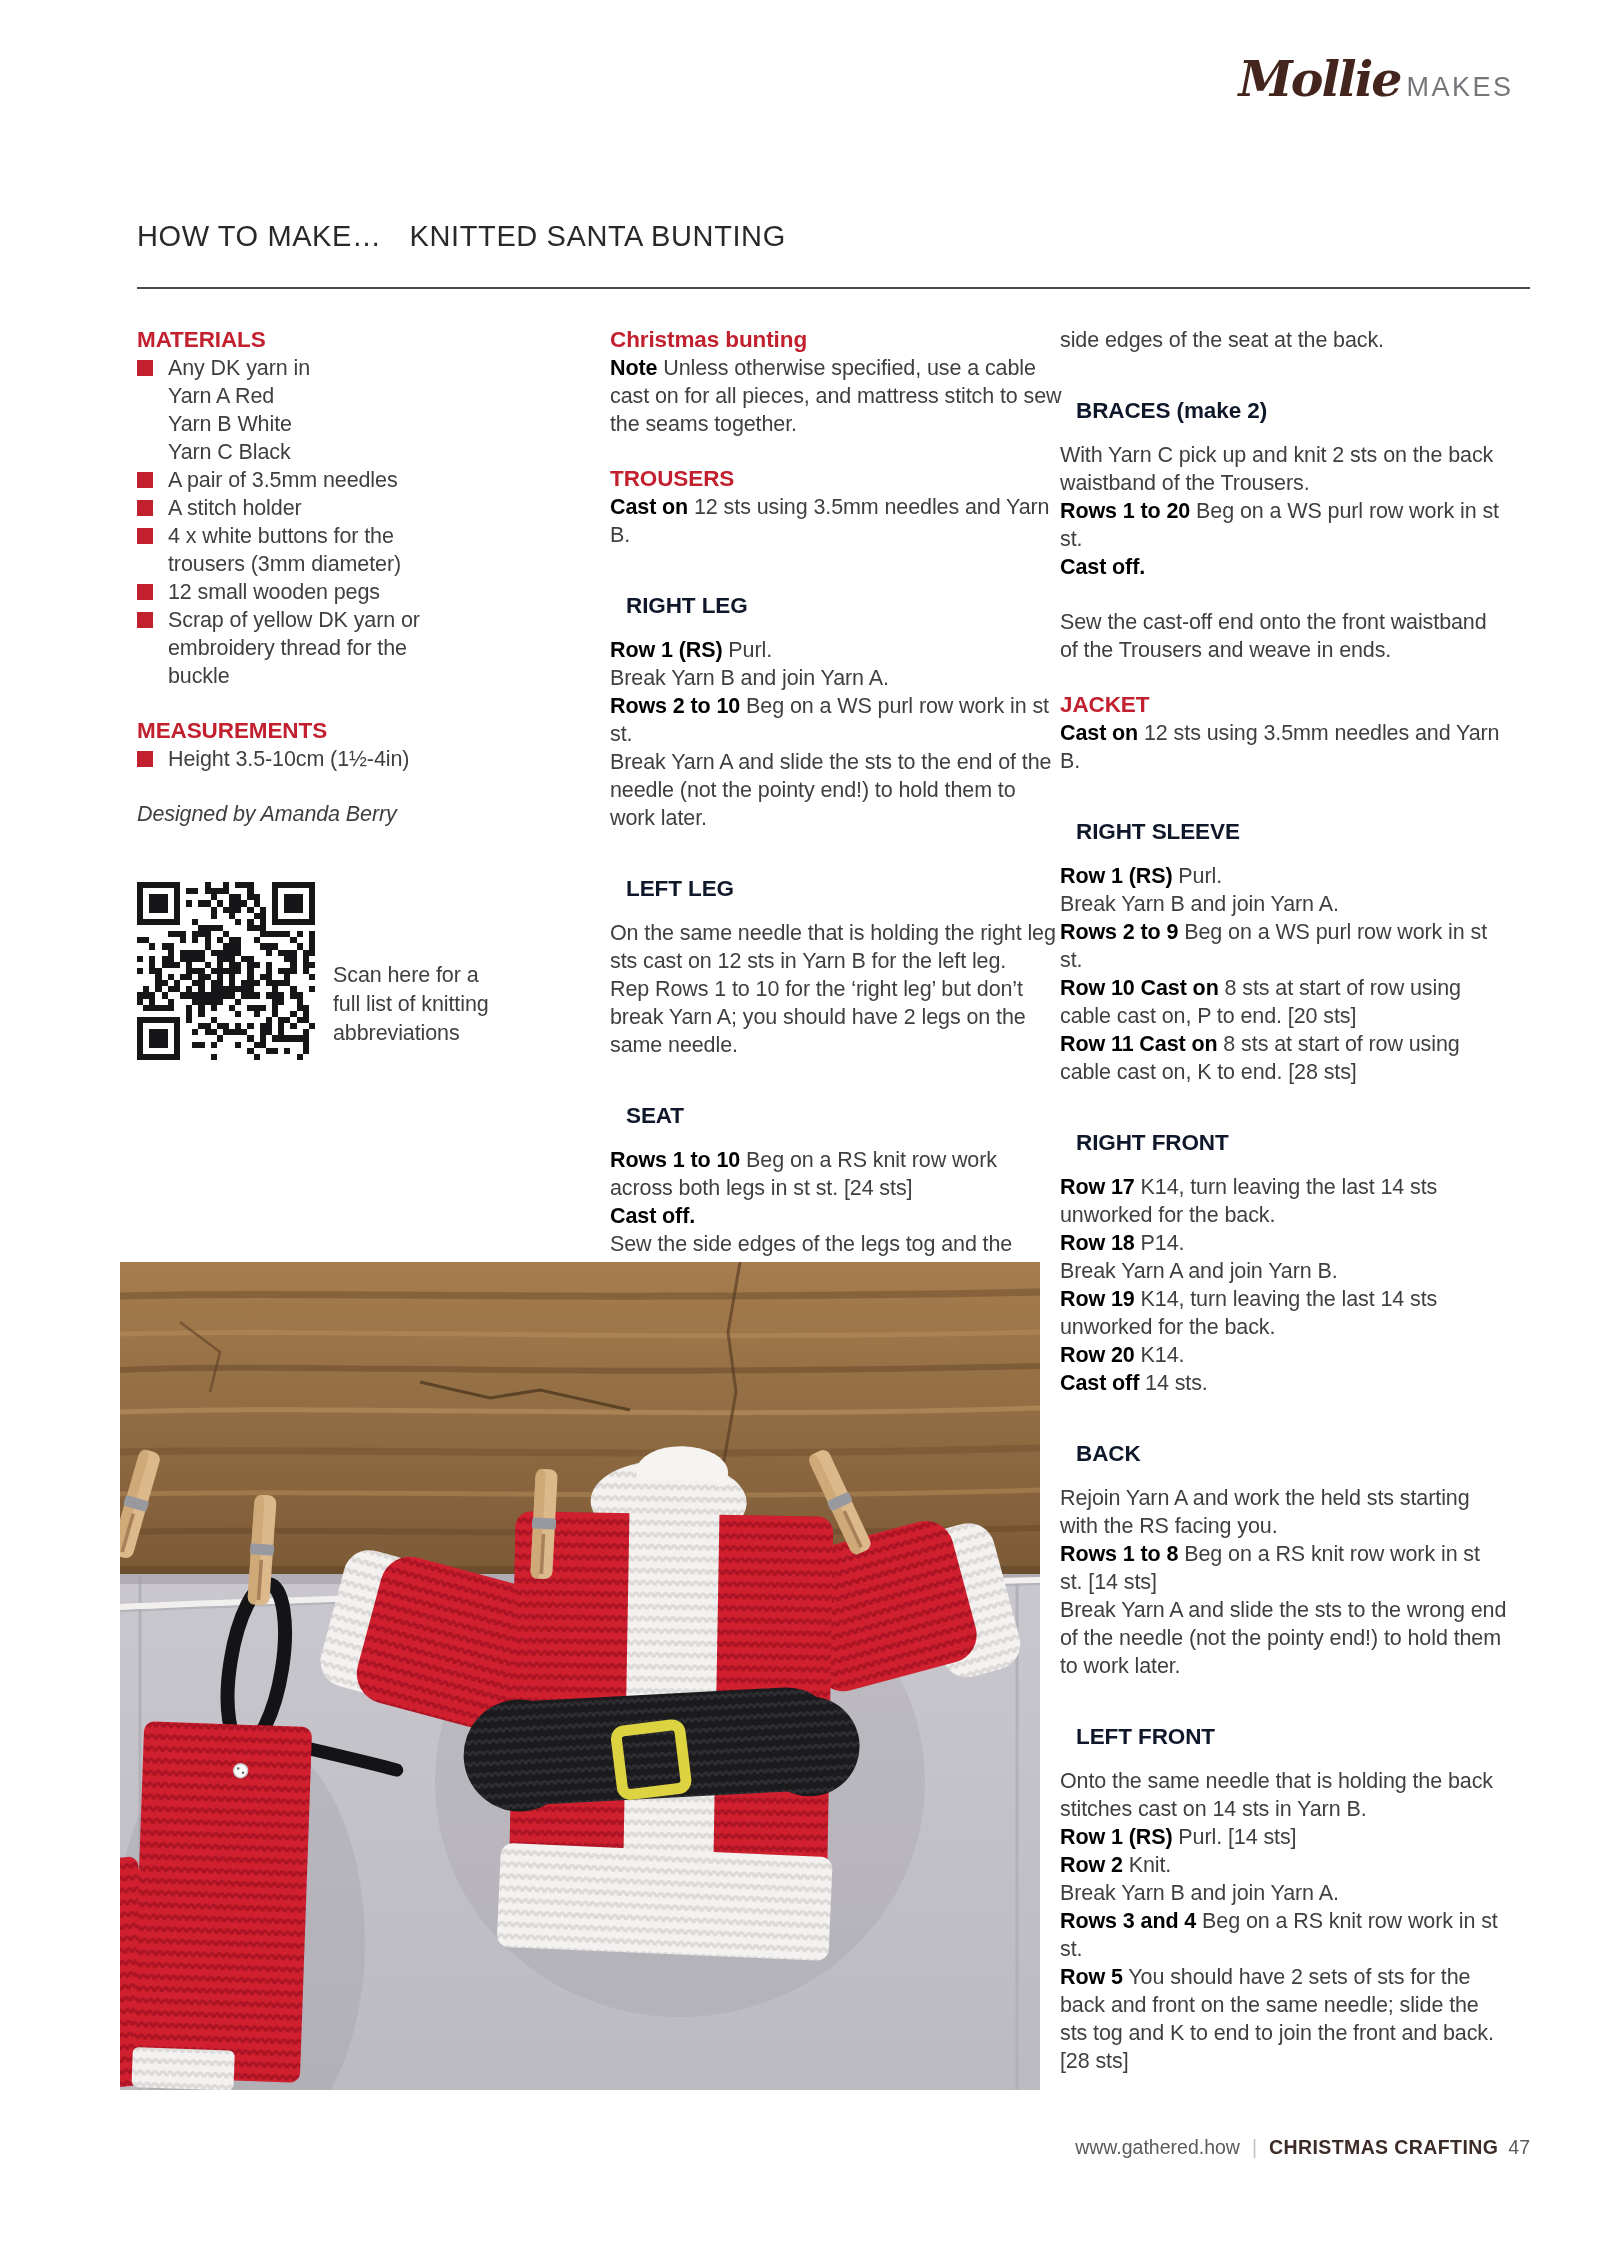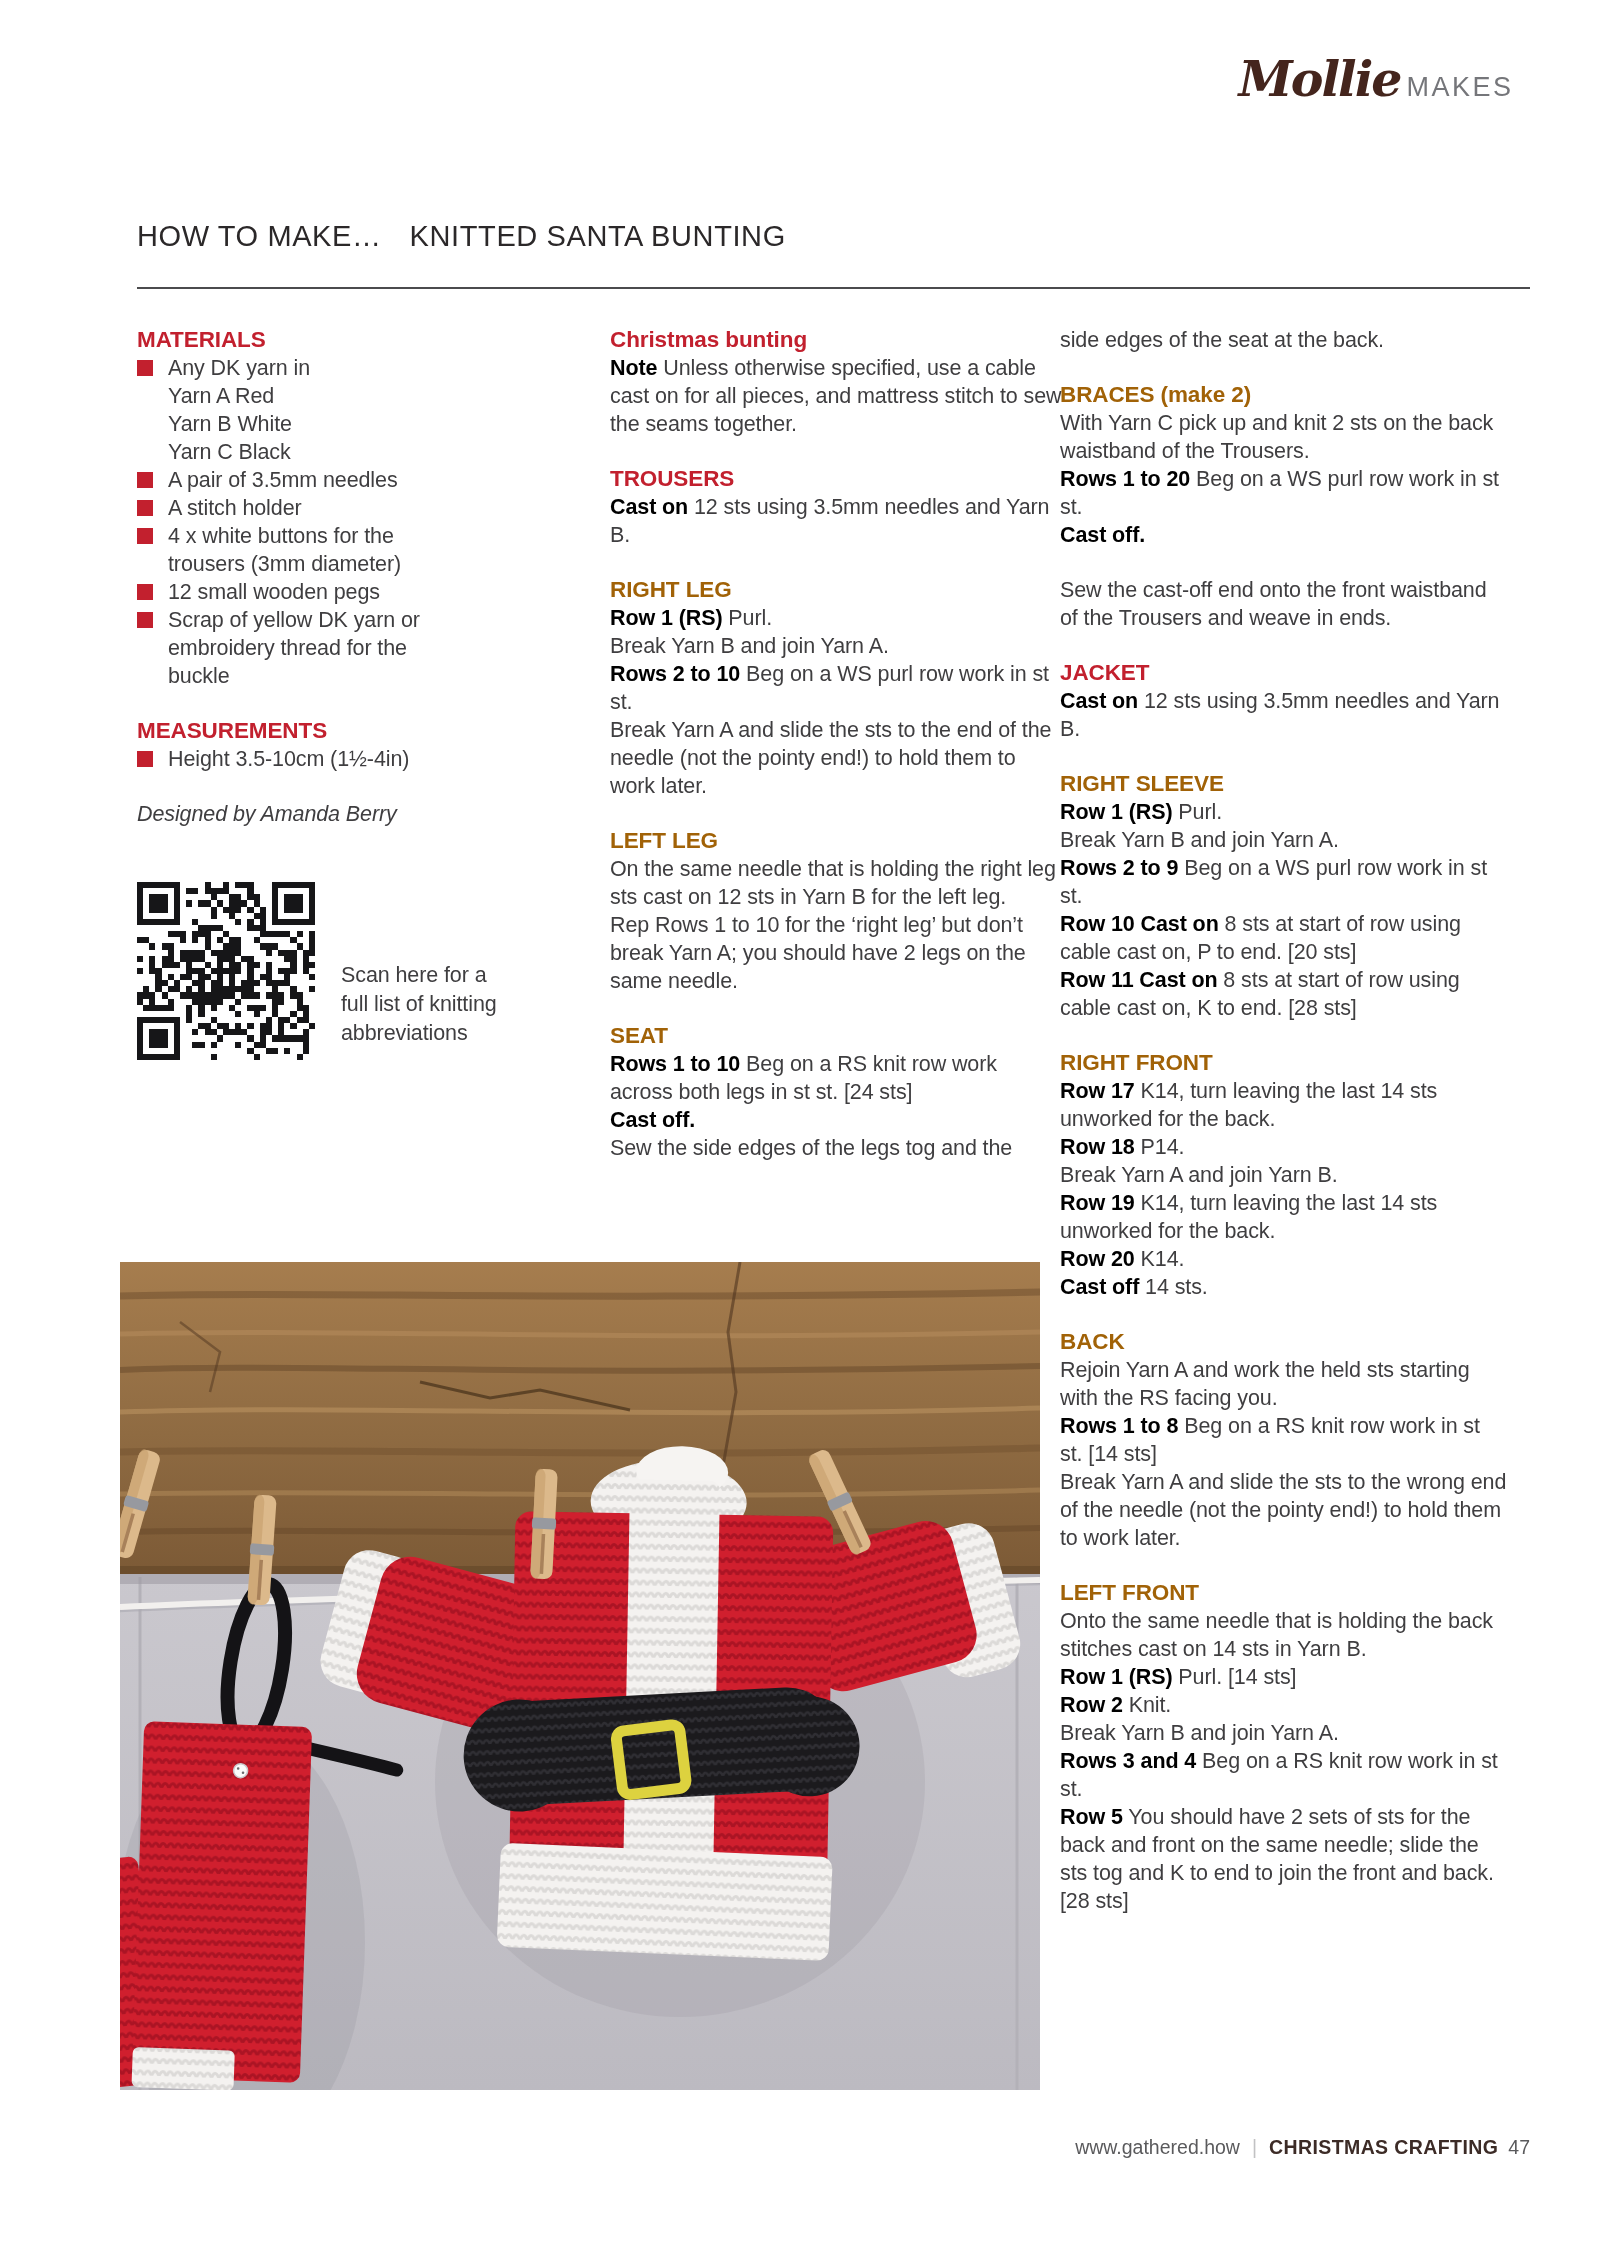--- a/index.html
+++ b/index.html
@@ -29,30 +29,30 @@
   .title .gap{display:inline-block;width:28px;}
   .rule{position:absolute;left:137px;top:287px;width:1393px;height:2px;background:#4b4b4d;}
 
   
   .col{position:absolute;top:326px;font-size:21.5px;line-height:28px;letter-spacing:-0.1px;}
   .col-1{left:137px;width:432px;}
   .col-2{left:610px;width:452px;}
   .col-3{left:1060px;width:447px;}
 
   .red-heading{color:#c2202e;font-size:22.5px;font-weight:700;margin:0;line-height:28px;}
-  .bold-heading{color:#a16207;font-size:22.5px;font-weight:700;margin:0;line-height:28px;}
+  .bold-heading{color:#0f172a;font-size:22.5px;font-weight:700;margin:16px;line-height:28px;}
   .block-para{margin:0;}
   .section-gap{height:27px;}
   .bullet{position:relative;padding-left:31px;white-space:pre-line;}
   .bullet .sq{position:absolute;left:0;top:6px;width:16px;height:16px;background:#c2202e;}
   .b{font-weight:700;color:#000000;}
   .i{font-style:italic;}
 
   
-  .qr-row{display:flex;margin-top:54px;gap:26px;}
+  .qr-row{display:flex;margin-top:54px;gap:18px;}
   .qr{width:178px;height:178px;flex:0 0 auto;}
   .qr-caption{font-size:21.5px;line-height:29px;width:175px;align-self:flex-end;margin-bottom:12px;}
 
   
   .photo{position:absolute;left:120px;top:1262px;width:920px;height:828px;overflow:hidden;}
 
   
   .footer{position:absolute;top:2136px;right:70px;font-size:19.5px;color:#5a5a5c;white-space:nowrap;}
   .footer .sep{color:#c2c2c4;margin:0 12px;font-weight:300;}
   .footer .section{font-weight:700;color:#3c2b26;letter-spacing:0.4px;}

